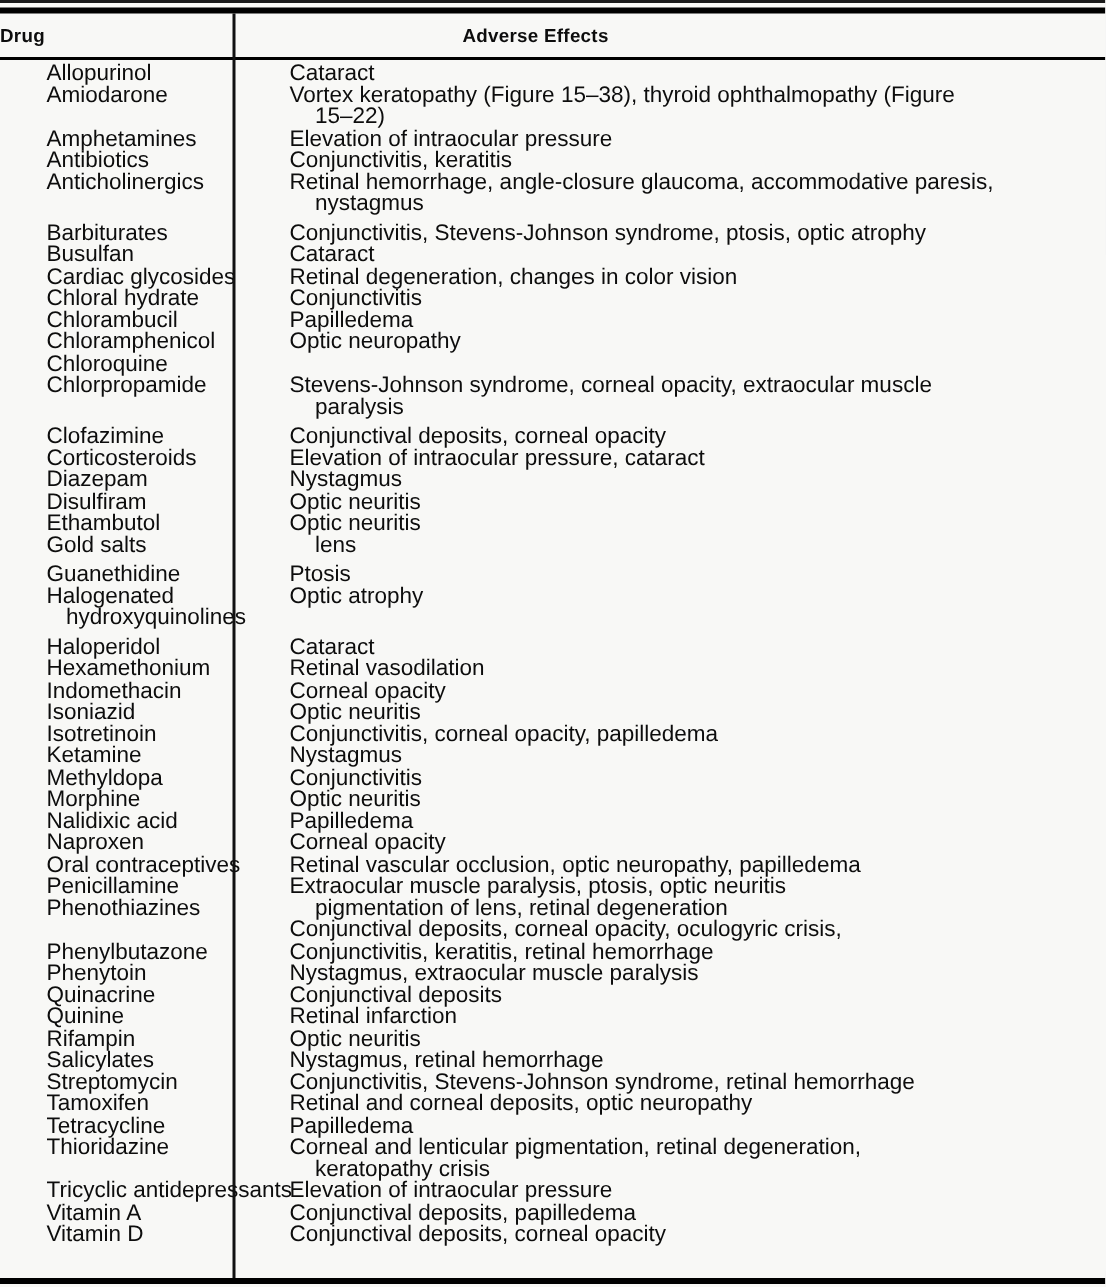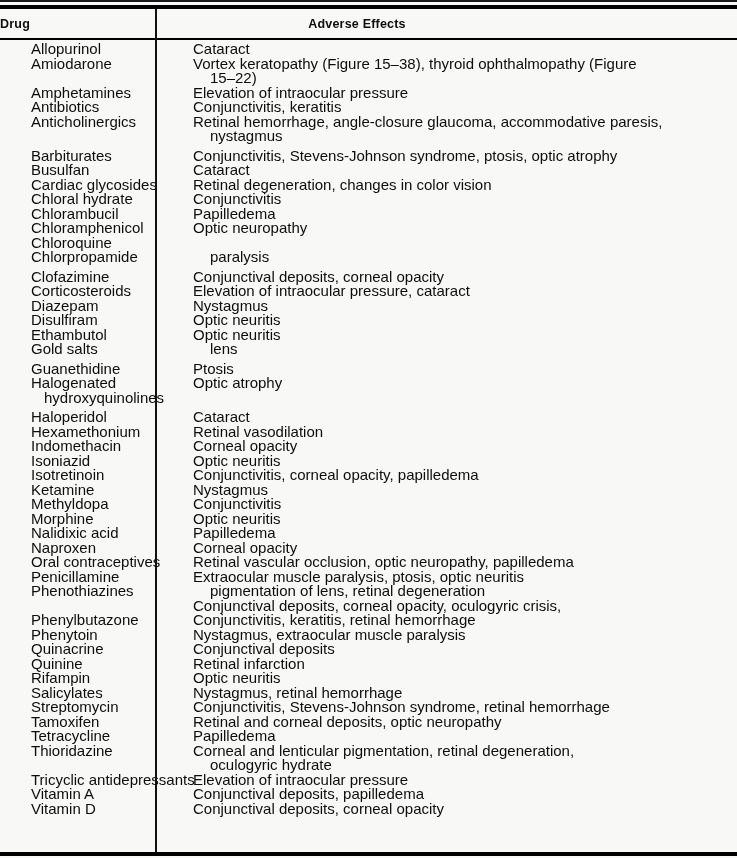--- a/index.html
+++ b/index.html
@@ -226,20 +226,21 @@
     <div class="drug-cell">
             <div class="line">Chloroquine</div>
           </div>
   </div>
 
   <div class="row">
     <div class="drug-cell">
             <div class="line">Chlorpropamide</div>
           </div>
     <div class="effects-cell">
+            <div class="line">Stevens-Johnson syndrome, corneal opacity, extraocular muscle</div>
             <div class="line cont-fx">paralysis</div>
           </div>
   </div>
 
   <div class="row gap">
     <div class="drug-cell">
             <div class="line">Clofazimine</div>
           </div>
     <div class="effects-cell">
             <div class="line">Conjunctival deposits, corneal opacity</div>
@@ -508,21 +509,21 @@
             <div class="line">Papilledema</div>
           </div>
   </div>
 
   <div class="row">
     <div class="drug-cell">
             <div class="line">Thioridazine</div>
           </div>
     <div class="effects-cell">
             <div class="line">Corneal and lenticular pigmentation, retinal degeneration,</div>
-            <div class="line cont-fx">oculogyric hydrate</div>
+            <div class="line cont-fx">keratopathy crisis</div>
           </div>
   </div>
 
   <div class="row">
     <div class="drug-cell">
             <div class="line">Tricyclic antidepressants</div>
           </div>
     <div class="effects-cell">
             <div class="line">Elevation of intraocular pressure</div>
           </div>

